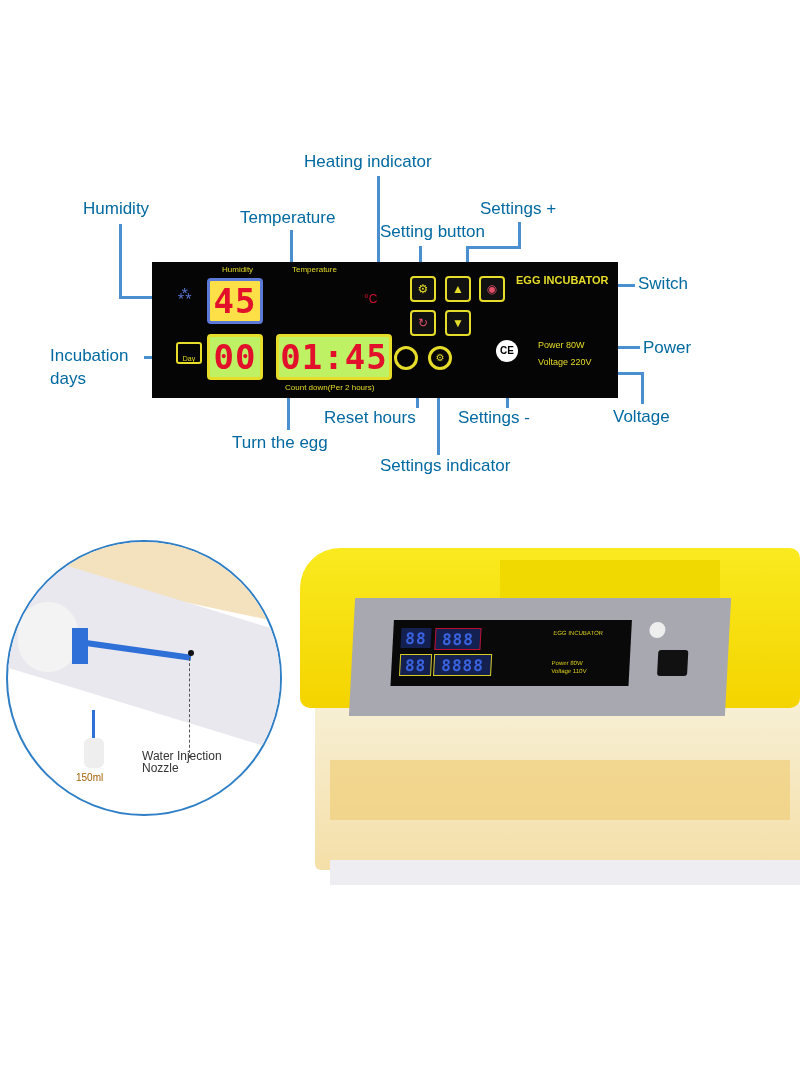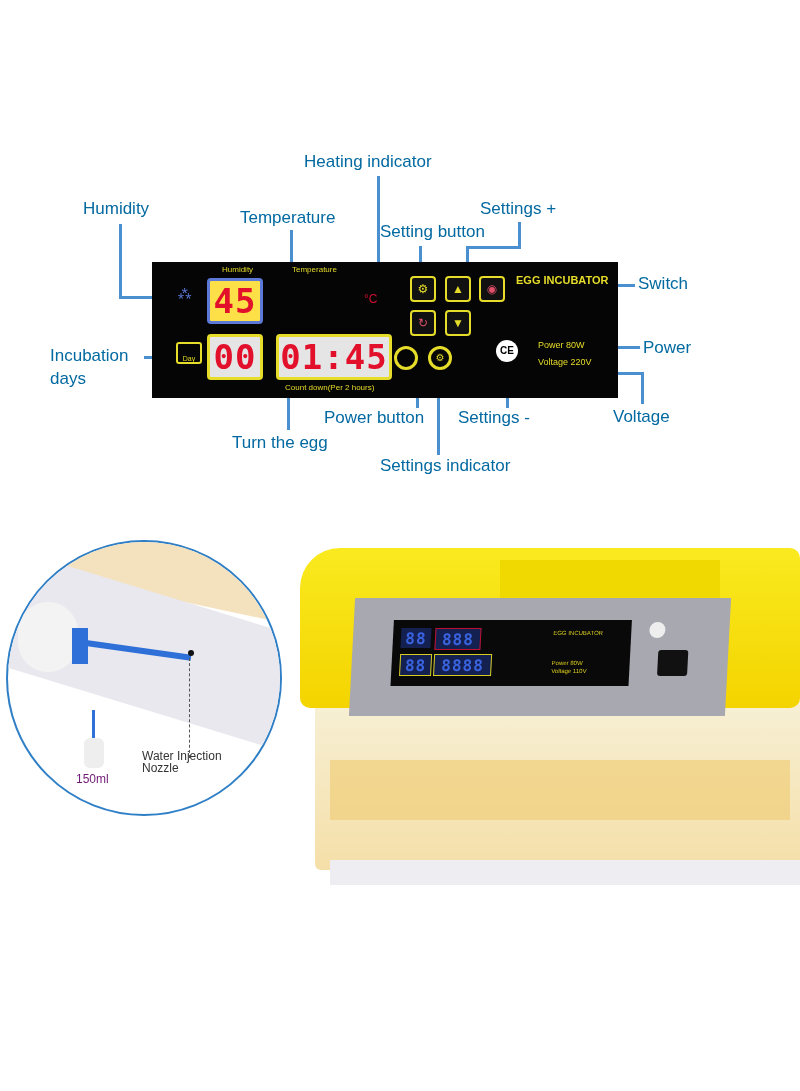--- a/index.html
+++ b/index.html
@@ -6,41 +6,41 @@
   body{width:800px;height:1091px;position:relative;overflow:hidden;font-family:"Liberation Sans",sans-serif;}
   .abs{position:absolute;}
   .lbl{position:absolute;font-size:17px;color:#0369a1;white-space:nowrap;line-height:1.15;}
   .line{position:absolute;background:#4a90d0;}
   .dot{position:absolute;width:8px;height:8px;border-radius:50%;background:#4a90d0;}
   
   .panel{position:absolute;left:152px;top:262px;width:466px;height:136px;background:#050505;}
   .seg{position:absolute;font-family:"DejaVu Sans Mono",monospace;font-weight:bold;color:#e2102a;text-align:center;letter-spacing:1px;display:flex;align-items:center;justify-content:center;}
   .box-blue{background:#fde047;border:3px solid #5d79d8;border-radius:4px;}
   .box-red{background:#5d79d8;border:3px solid #d01030;border-radius:4px;}
-  .box-yel{background:#e5e5e5;border:3px solid #e6dc2a;border-radius:4px;}
+  .box-yel{background:#bef264;border:3px solid #e6dc2a;border-radius:4px;}
   .small-yel{position:absolute;color:#e6dc2a;font-size:8px;white-space:nowrap;}
   .btn{position:absolute;width:22px;height:22px;border:2px solid #e6dc2a;border-radius:4px;background:#111;display:flex;align-items:center;justify-content:center;font-size:12px;}
   
   .circle{position:absolute;left:6px;top:540px;width:272px;height:272px;border-radius:50%;border:2px solid #2f7fc6;overflow:hidden;background:#fff;}
 </style>
 </head>
 <body>
 
 <div class="lbl" style="left:304px;top:152px;">Heating indicator</div>
 <div class="lbl" style="left:83px;top:199px;">Humidity</div>
 <div class="lbl" style="left:240px;top:208px;">Temperature</div>
 <div class="lbl" style="left:380px;top:222px;">Setting button</div>
 <div class="lbl" style="left:480px;top:199px;">Settings +</div>
 <div class="lbl" style="left:638px;top:274px;">Switch</div>
 <div class="lbl" style="left:50px;top:346px;">
   <div>Incubation</div>
   <div style="margin-top:3px;">days</div>
 </div>
 <div class="lbl" style="left:643px;top:338px;">Power</div>
-<div class="lbl" style="left:324px;top:408px;">Power button</div>
+<div class="lbl" style="left:324px;top:408px;">Reset hours</div>
 <div class="lbl" style="left:458px;top:408px;">Settings -</div>
 <div class="lbl" style="left:613px;top:407px;">Voltage</div>
 <div class="lbl" style="left:232px;top:433px;">Turn the egg</div>
 <div class="lbl" style="left:380px;top:456px;">Settings indicator</div>
 
 <div class="line" style="left:119px;top:224px;width:3px;height:74px;"></div>
 <div class="line" style="left:119px;top:296px;width:92px;height:3px;"></div>
 <div class="dot" style="left:207px;top:293px;"></div>
 
 <div class="line" style="left:290px;top:230px;width:3px;height:44px;"></div>
@@ -129,21 +129,21 @@
   <div class="abs" style="left:64px;top:86px;width:16px;height:36px;background:#2f6fd8;"></div>
   <div class="abs" style="left:78px;top:98px;width:106px;height:6px;background:#2f6fd8;transform:rotate(8deg);transform-origin:left center;"></div>
   <div class="abs" style="left:180px;top:108px;width:6px;height:6px;background:#111;border-radius:50%;"></div>
   <div class="abs" style="left:181px;top:116px;width:0;height:100px;border-left:1px dashed #555;"></div>
   <div class="abs" style="left:134px;top:208px;font-size:12px;color:#333;line-height:1;">
     <div>Water Injection</div>
     <div>Nozzle</div>
   </div>
   <div class="abs" style="left:84px;top:168px;width:3px;height:30px;background:#2f6fd8;"></div>
   <div class="abs" style="left:76px;top:196px;width:20px;height:30px;background:#eee;border-radius:6px;"></div>
-  <div class="abs" style="left:68px;top:230px;font-size:12px;color:#701a75;">150ml</div>
+  <div class="abs" style="left:68px;top:230px;font-size:10px;color:#a16207;">150ml</div>
 </div>
 
 <div class="abs" style="left:315px;top:690px;width:485px;height:180px;background:linear-gradient(#f7f1d8,#f5dfa8);border-radius:6px;"></div>
 <div class="abs" style="left:330px;top:760px;width:460px;height:60px;background:#f1cf7a;opacity:.7;"></div>
 <div class="abs" style="left:330px;top:860px;width:470px;height:25px;background:#eeeef2;"></div>
 <div class="abs" style="left:300px;top:548px;width:500px;height:160px;background:linear-gradient(#f9ea1f,#f4d400);border-radius:40px 10px 10px 10px;"></div>
 <div class="abs" style="left:500px;top:560px;width:220px;height:60px;background:#efd900;"></div>
 <div class="abs" style="left:352px;top:598px;width:376px;height:118px;background:#a7a8b0;transform:skewX(-3deg);">
   <div class="abs" style="left:40px;top:22px;width:238px;height:66px;background:#090909;">
     <div class="seg" style="left:8px;top:8px;width:30px;height:20px;color:#3a63e0;font-size:16px;background:#142050;">88</div>

